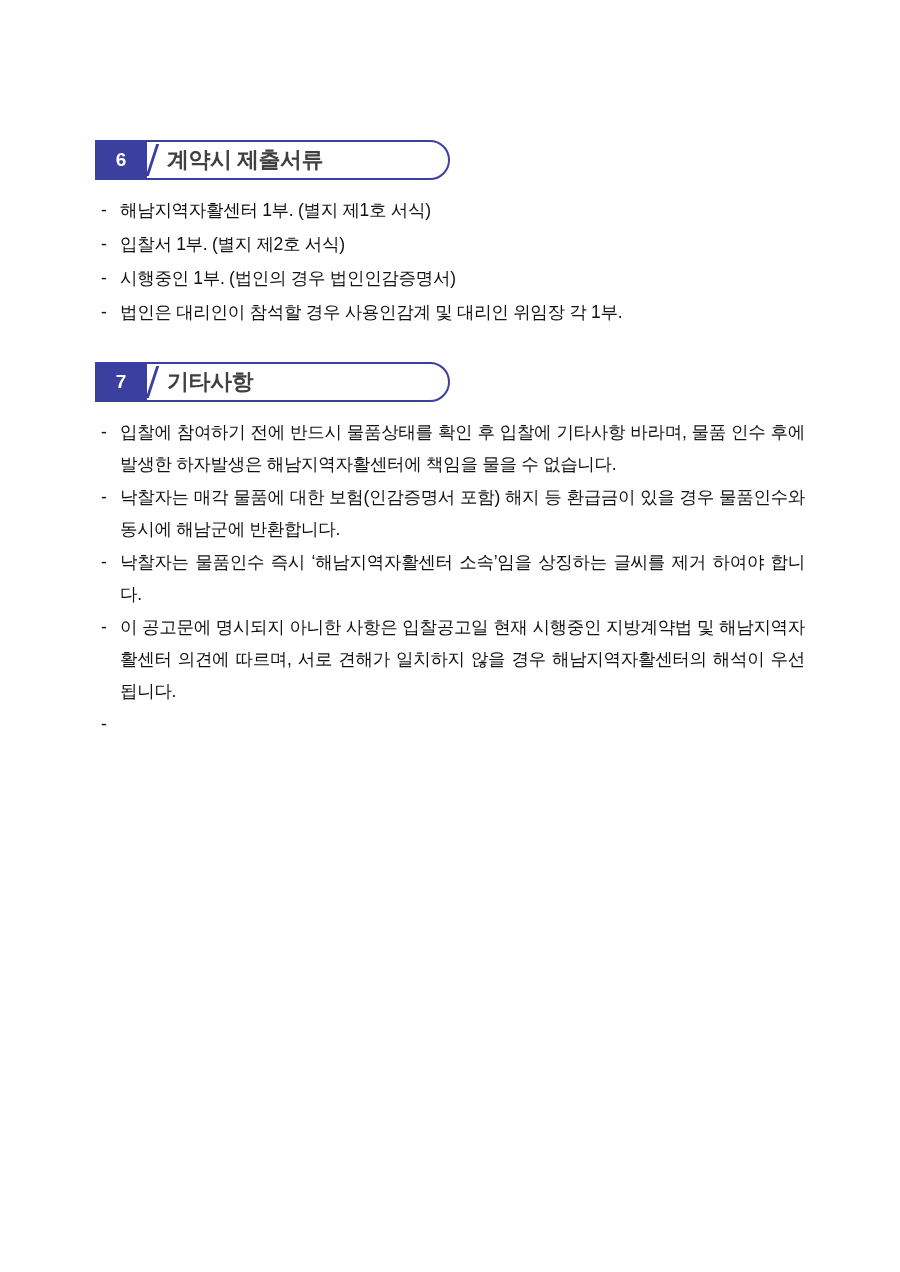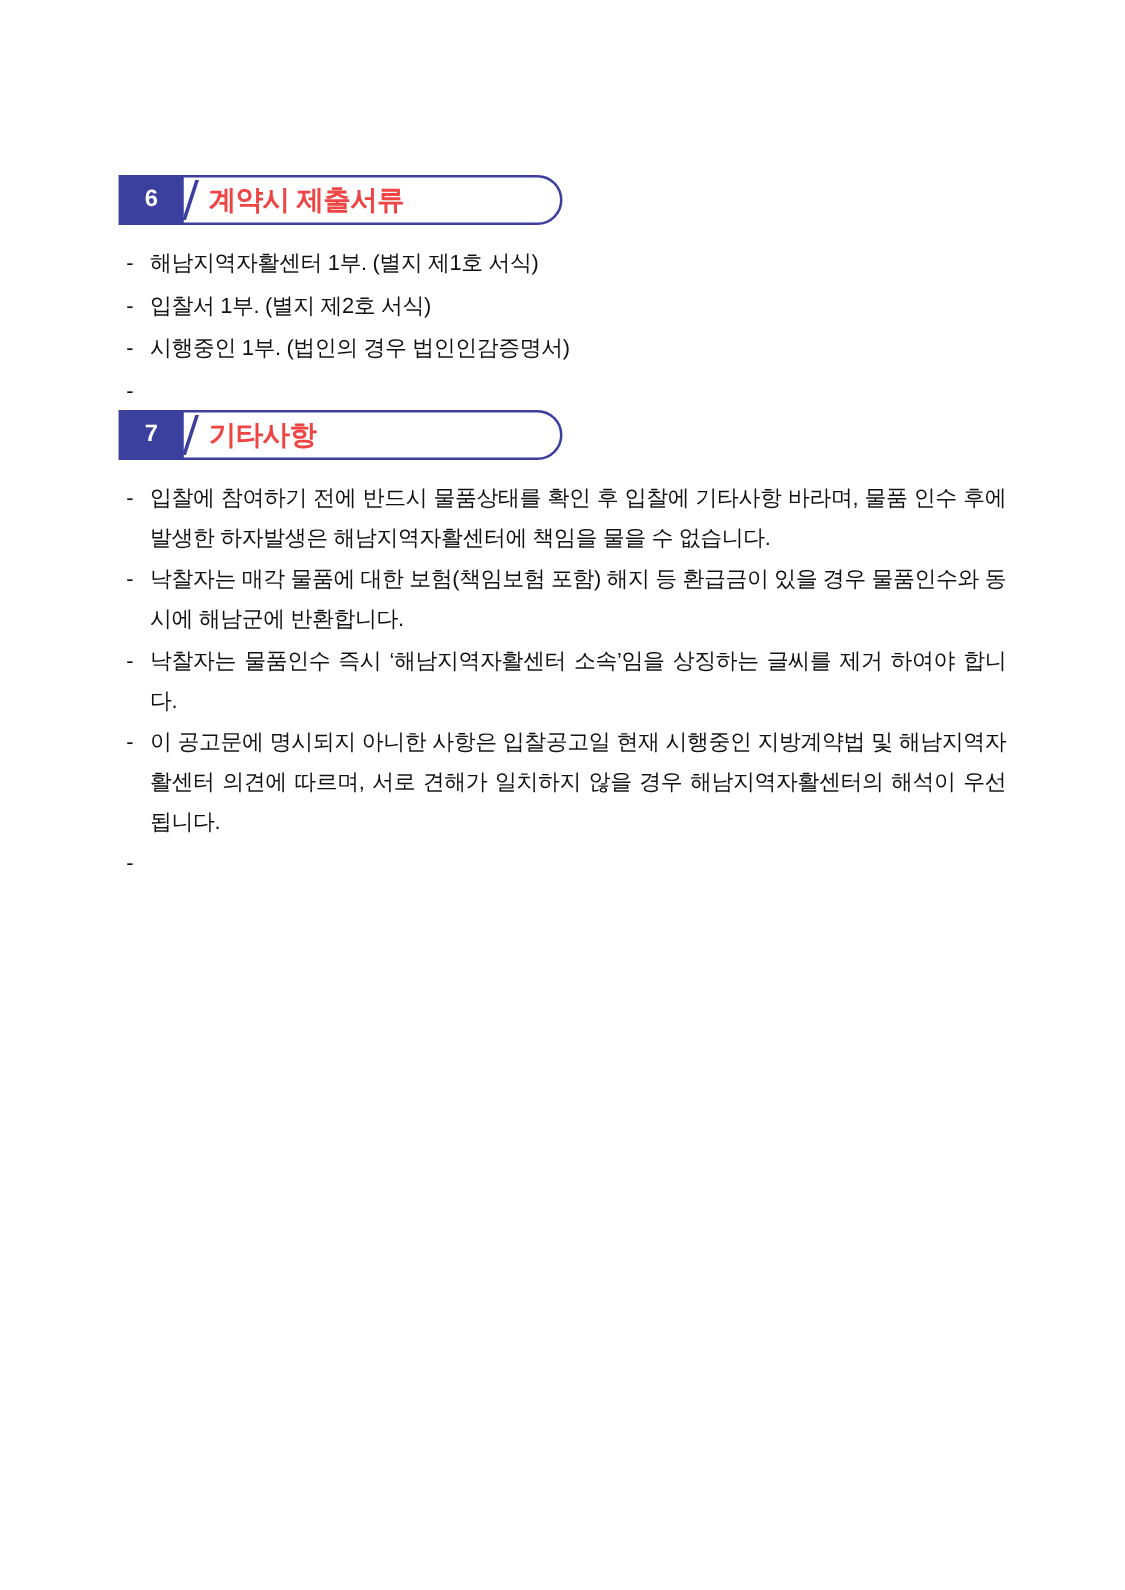--- a/index.html
+++ b/index.html
@@ -68,21 +68,21 @@
     transform: skewX(-18deg);
   }
   .heading-title {
     position: absolute;
     left: 72px;
     top: 0;
     height: 40px;
     line-height: 40px;
     font-size: 22px;
     font-weight: bold;
-    color: #ef4444;
+    color: #404040;
     letter-spacing: -0.5px;
     white-space: nowrap;
   }
 
   
   ul.items {
     list-style: none;
     margin: 0 0 0 0;
     padding: 0;
   }
@@ -134,39 +134,40 @@
       <li>
         <span class="dash">-</span>
         <span>입찰서 1부. (별지 제2호 서식)</span>
       </li>
       <li>
         <span class="dash">-</span>
         <span>시행중인 1부. (법인의 경우 법인인감증명서)</span>
       </li>
       <li>
         <span class="dash">-</span>
+        <span>법인은 대리인이 참석할 경우 사용인감계 및 대리인 위임장 각 1부.</span>
       </li>
     </ul>
   </div>
 
   <div class="section section-7">
     <div class="section-heading">
       <div class="heading-shell"></div>
       <div class="heading-number">7</div>
       <div class="heading-slash"></div>
       <div class="heading-title">기타사항</div>
     </div>
     <ul class="items">
       <li>
         <span class="dash">-</span>
         <span>입찰에 참여하기 전에 반드시 물품상태를 확인 후 입찰에 기타사항 바라며, 물품 인수 후에 발생한 하자발생은 해남지역자활센터에 책임을 물을 수 없습니다.</span>
       </li>
       <li>
         <span class="dash">-</span>
-        <span>낙찰자는 매각 물품에 대한 보험(책임보험 포함) 해지 등 환급금이 있을 경우 물품인수와 동시에 해남군에 반환합니다.</span>
+        <span>낙찰자는 매각 물품에 대한 보험(인감증명서 포함) 해지 등 환급금이 있을 경우 물품인수와 동시에 해남군에 반환합니다.</span>
       </li>
       <li>
         <span class="dash">-</span>
         <span>낙찰자는 물품인수 즉시 ‘해남지역자활센터 소속’임을 상징하는 글씨를 제거 하여야 합니다.</span>
       </li>
       <li>
         <span class="dash">-</span>
         <span>이 공고문에 명시되지 아니한 사항은 입찰공고일 현재 시행중인 지방계약법 및 해남지역자활센터 의견에 따르며, 서로 견해가 일치하지 않을 경우 해남지역자활센터의 해석이 우선 됩니다.</span>
       </li>
       <li>

